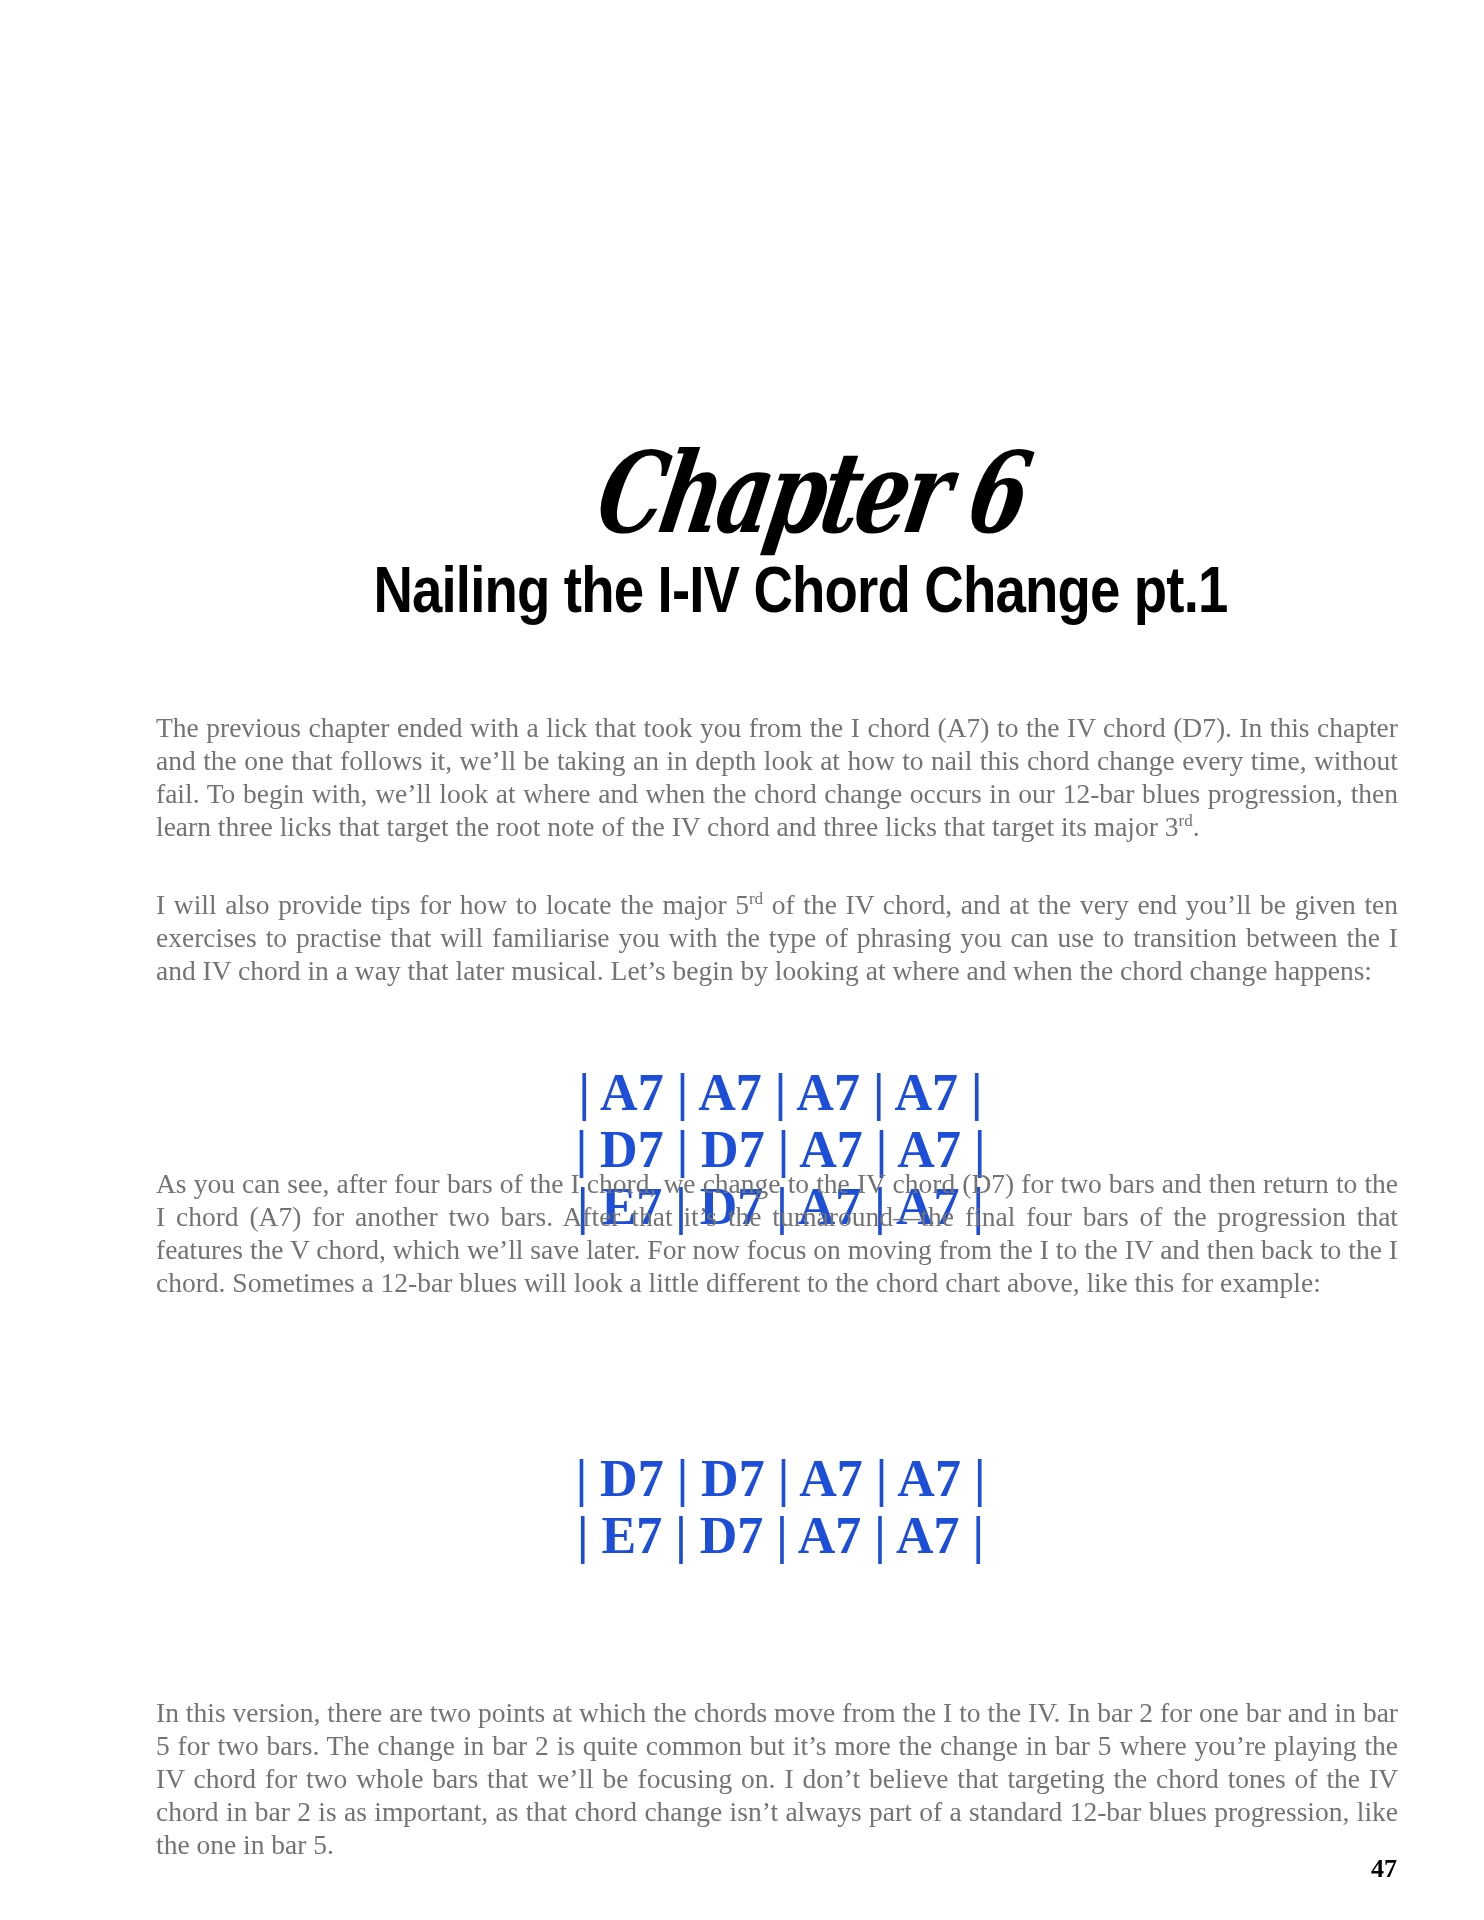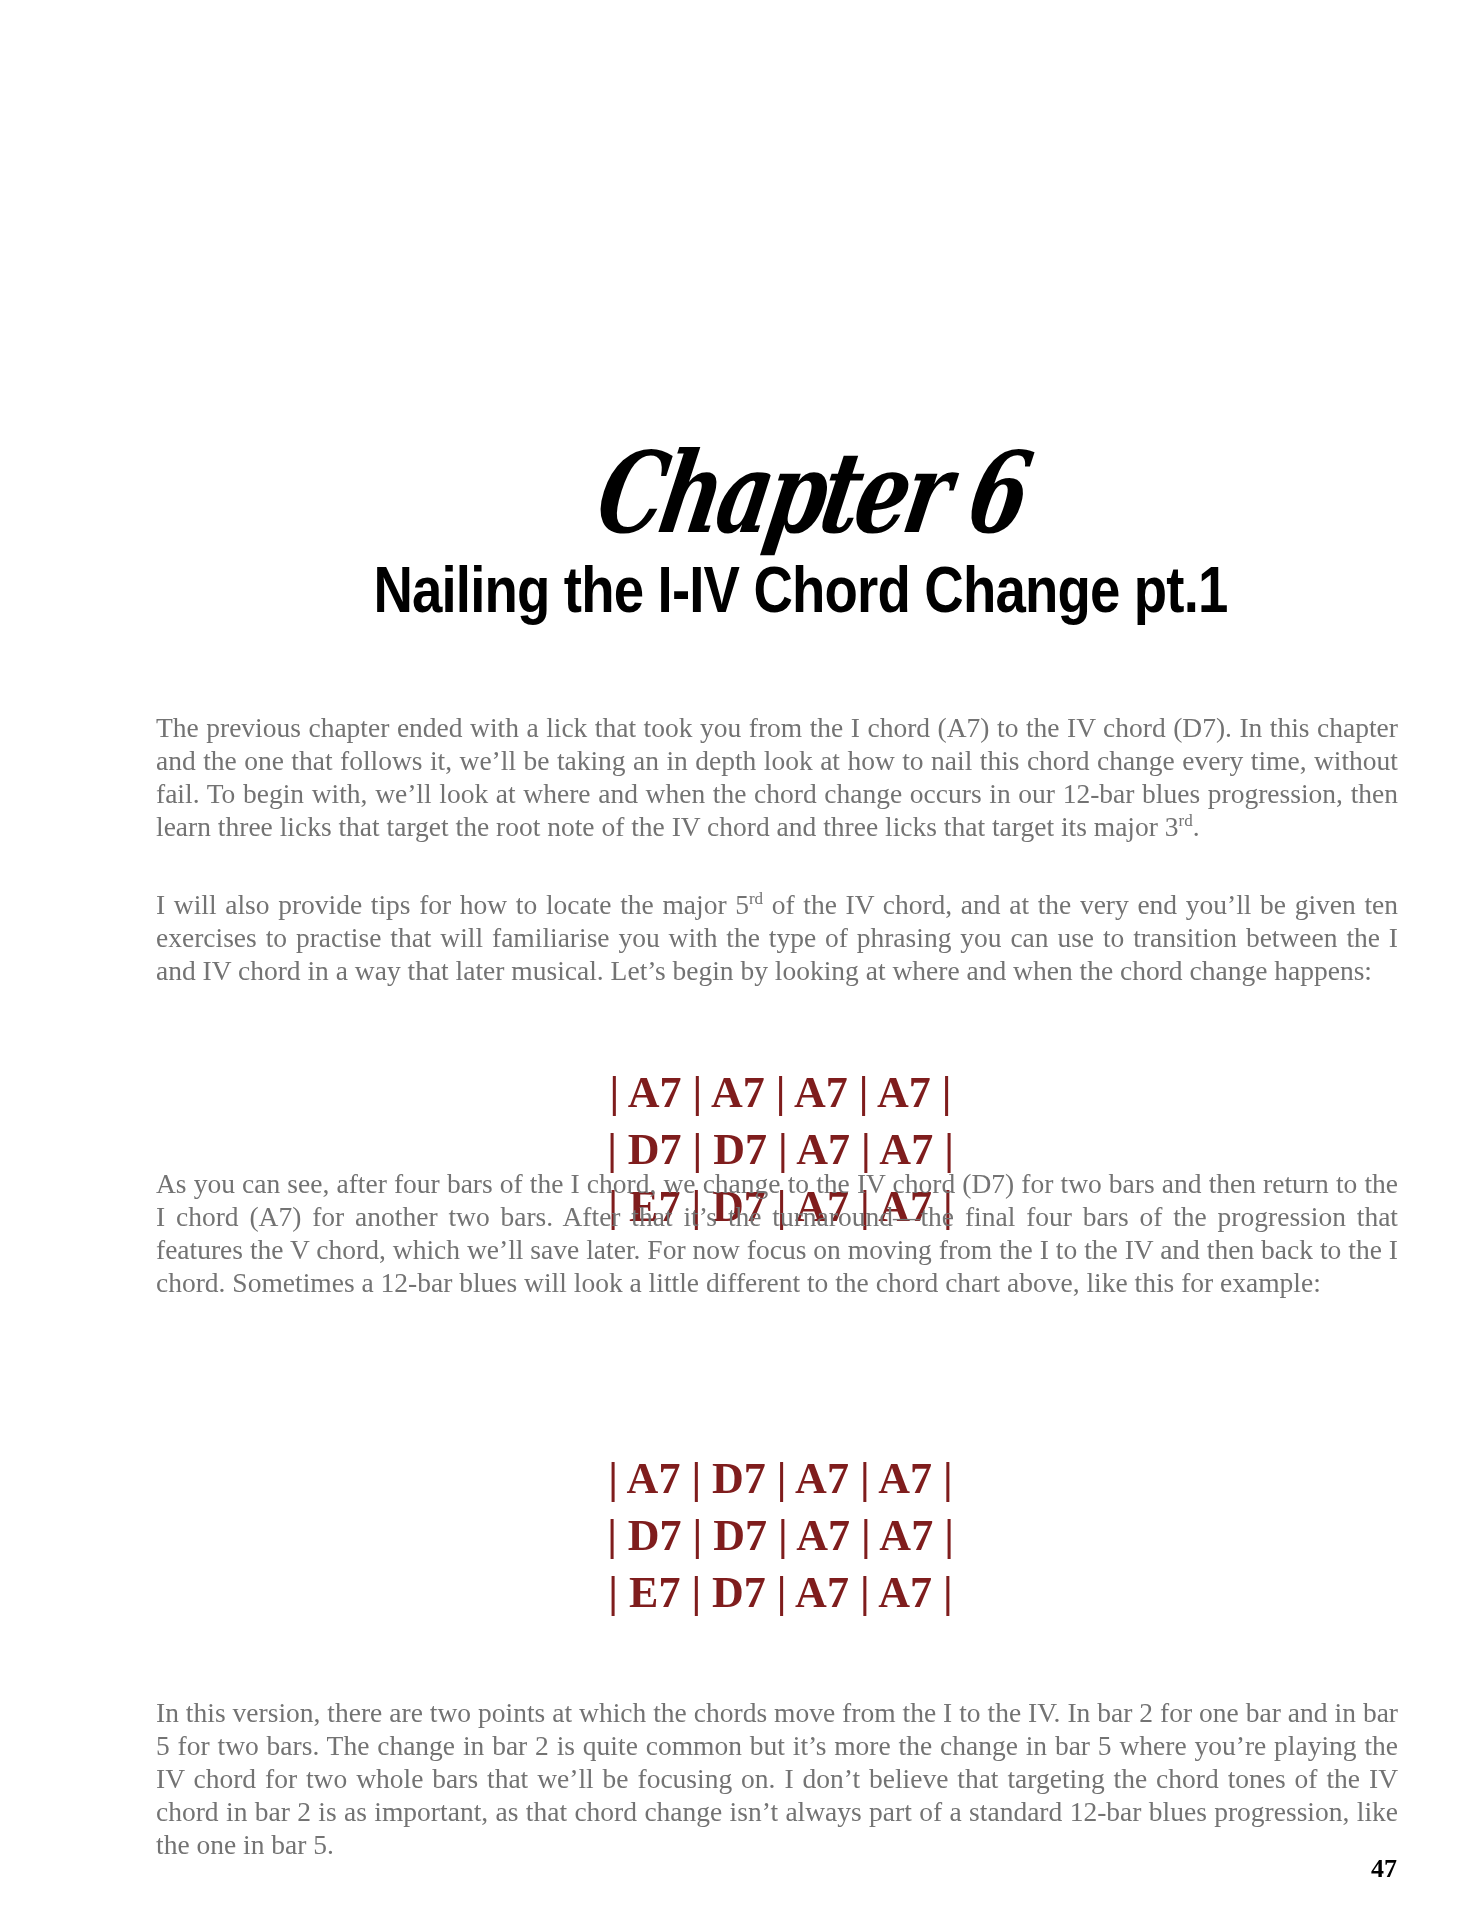--- a/index.html
+++ b/index.html
@@ -66,23 +66,23 @@
   .p2 { top: 888px; }
   .p3 { top: 1167px; }
   .p4 { top: 1696px; }
   .chord-chart {
     position: absolute;
     left: 160px;
     width: 1241px;
     text-align: center;
     font-family: "Liberation Serif", serif;
     font-weight: bold;
-    font-size: 44px;
+    font-size: 52px;
     line-height: 57px;
-    color: #7f1d1d;
+    color: #1d4ed8;
   }
   .chart1 { top: 1064px; }
   .chart2 { top: 1450px; }
   .page-number {
     position: absolute;
     top: 1826px;
     left: 156px;
     width: 1241px;
     text-align: right;
     font-weight: bold;
@@ -106,21 +106,20 @@
 
   <div class="chord-chart chart1">
     <div class="chord-row">| A7 | A7 | A7 | A7 |</div>
     <div class="chord-row">| D7 | D7 | A7 | A7 |</div>
     <div class="chord-row">| E7 | D7 | A7 | A7 |</div>
   </div>
 
   <p class="para p3">As you can see, after four bars of the I chord, we change to the IV chord (D7) for two bars and then return to the I chord (A7) for another two bars. After that it’s the turnaround—the final four bars of the progression that features the V chord, which we’ll save later. For now focus on moving from the I to the IV and then back to the I chord. Sometimes a 12-bar blues will look a little different to the chord chart above, like this for example:</p>
 
   <div class="chord-chart chart2">
-    <div class="chord-row">| A7 | D7 | A7 | A7 |</div>
     <div class="chord-row">| D7 | D7 | A7 | A7 |</div>
     <div class="chord-row">| E7 | D7 | A7 | A7 |</div>
   </div>
 
   <p class="para p4">In this version, there are two points at which the chords move from the I to the IV. In bar 2 for one bar and in bar 5 for two bars. The change in bar 2 is quite common but it’s more the change in bar 5 where you’re playing the IV chord for two whole bars that we’ll be focusing on. I don’t believe that targeting the chord tones of the IV chord in bar 2 is as important, as that chord change isn’t always part of a standard 12-bar blues progression, like the one in bar 5.</p>
 
   <div class="page-number">47</div>
 
 </div>
 

